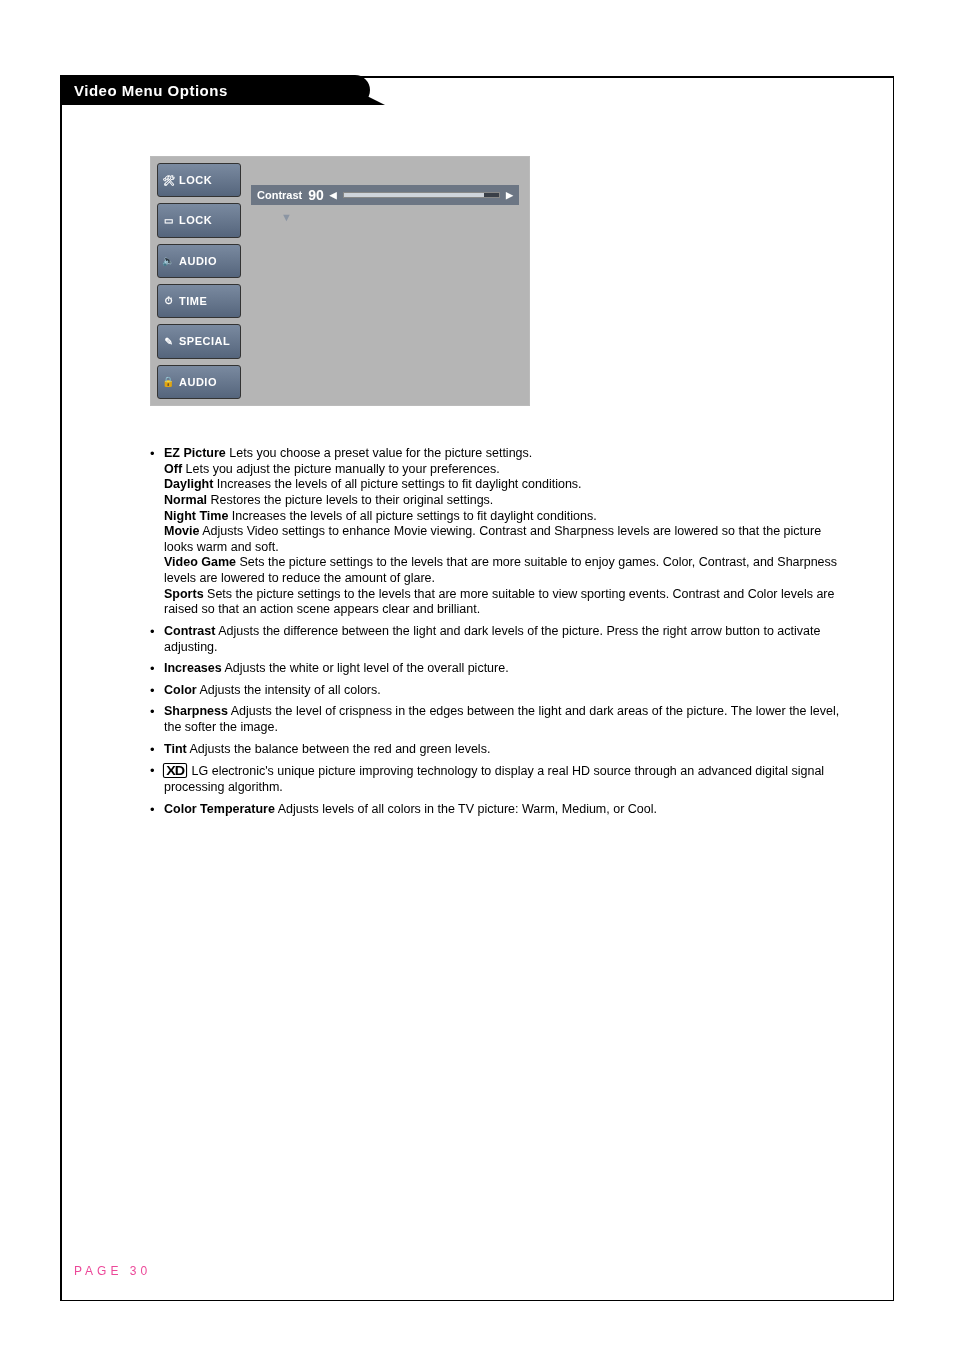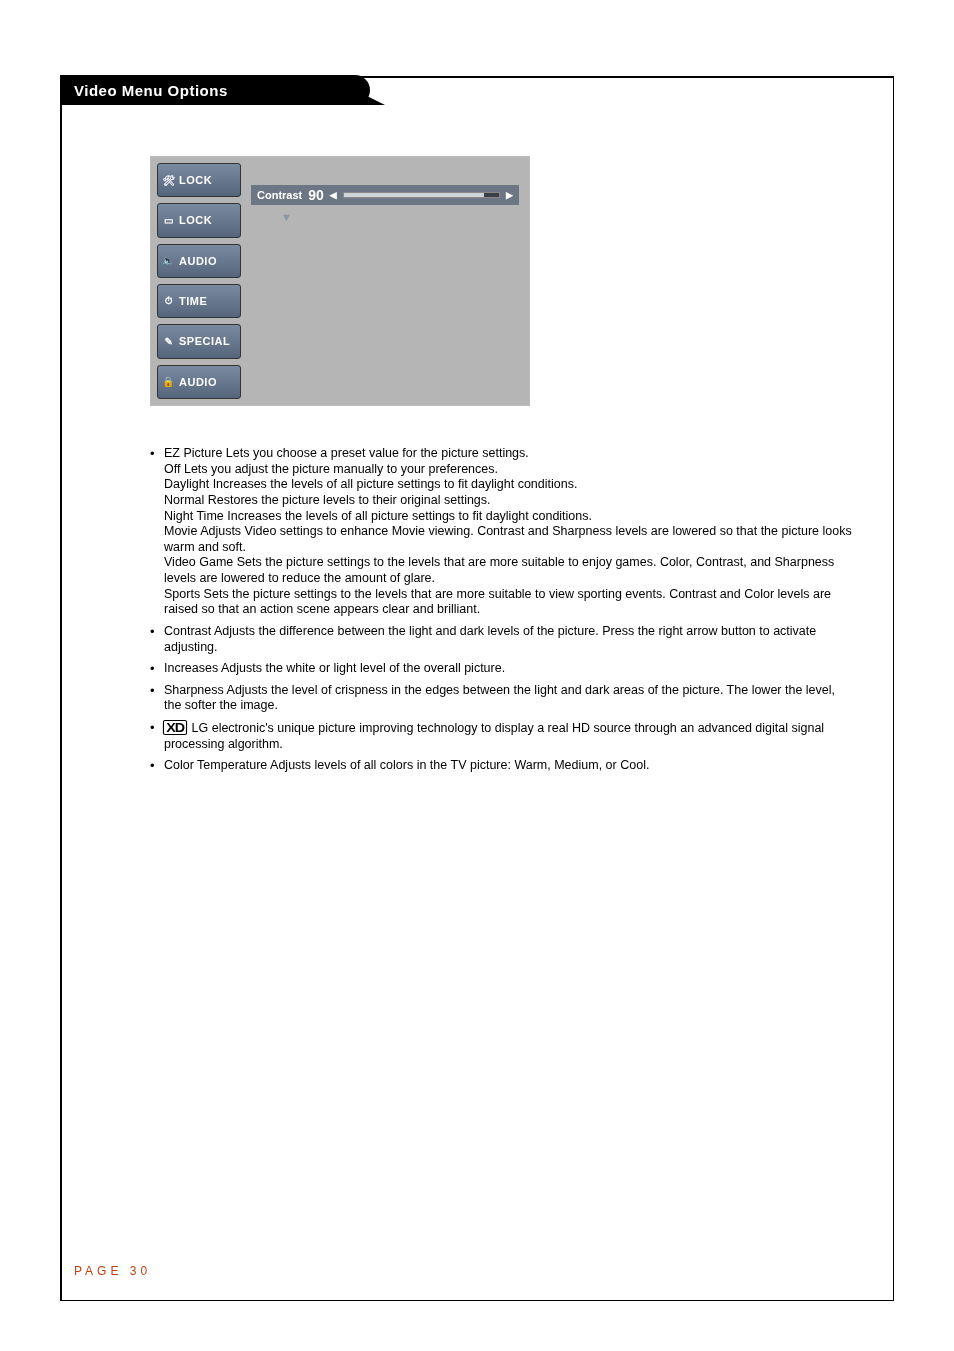--- a/index.html
+++ b/index.html
@@ -165,21 +165,21 @@
     padding-left: 14px;
     margin-bottom: 6px;
   }
   .desc > ul > li::before {
     content: "•";
     position: absolute;
     left: 0;
     top: 0;
     font-size: 13px;
   }
-  .desc b { font-weight: normal; }
+  .desc b { font-weight: bold; }
   .sub-line { display: block; }
   .xd-mark {
     font-family: Arial, sans-serif;
     font-weight: 900;
     font-size: 13px;
     letter-spacing: -1px;
     border: 1.5px solid #000;
     border-radius: 2px;
     padding: 0 2px;
     display: inline-block;
@@ -188,21 +188,21 @@
     margin-right: 2px;
   }
 
   .page-num {
     position: absolute;
     left: 14px;
     bottom: 22px;
     font-size: 12px;
     letter-spacing: 4px;
     font-family: "Trebuchet MS", Arial, sans-serif;
-    color: #c2410c;
+    color: #ec4899;
   }
 </style>
 </head>
 <body>
 
 <div class="page-outer">
   <div class="page-frame">
     <div class="frame-left"></div>
     <div class="frame-top-right"></div>
     <div class="heading-tab">
@@ -251,21 +251,23 @@
           </div>
           <div class="osd-down">▼</div>
         </div>
       </div>
 
       <div class="desc">
         <ul id="desc-list">
             <li><b>EZ Picture</b>  Lets you choose a preset value for the picture settings.<span class="sub-line"><b>Off</b> Lets you adjust the picture manually to your preferences.</span><span class="sub-line"><b>Daylight</b>  Increases the levels of all picture settings to fit daylight conditions.</span><span class="sub-line"><b>Normal</b> Restores the picture levels to their original settings.</span><span class="sub-line"><b>Night Time</b> Increases the levels of all picture settings to fit daylight conditions.</span><span class="sub-line"><b>Movie</b> Adjusts Video settings to enhance Movie viewing. Contrast and Sharpness levels are lowered so that the picture looks warm and soft.</span><span class="sub-line"><b>Video Game</b> Sets the picture settings to the levels that are more suitable to enjoy games. Color, Contrast, and Sharpness levels are lowered to reduce the amount of glare.</span><span class="sub-line"><b>Sports</b> Sets the picture settings to the levels that are more suitable to view sporting events. Contrast and Color levels are raised so that an action scene appears clear and brilliant.</span></li>
             <li><b>Contrast</b>  Adjusts the difference between the light and dark levels of the picture. Press the right arrow button to activate adjusting.</li>
             <li><b>Increases</b>  Adjusts the white or light level of the overall picture.</li>
+            <li><b>Color</b>  Adjusts the intensity of all colors.</li>
             <li><b>Sharpness</b>  Adjusts the level of crispness in the edges between the light and dark areas of the picture. The lower the level, the softer the image.</li>
+            <li><b>Tint</b>  Adjusts the balance between the red and green levels.</li>
             <li><span class="xd-mark">XD</span> LG electronic's unique picture improving technology to display a real HD source through an advanced digital signal processing algorithm.</li>
             <li><b>Color Temperature</b>  Adjusts levels of all colors in the TV picture: Warm, Medium, or Cool.</li>
           </ul>
       </div>
     </div>
 
     <div class="page-num">PAGE 30</div>
   </div>
 </div>
 

